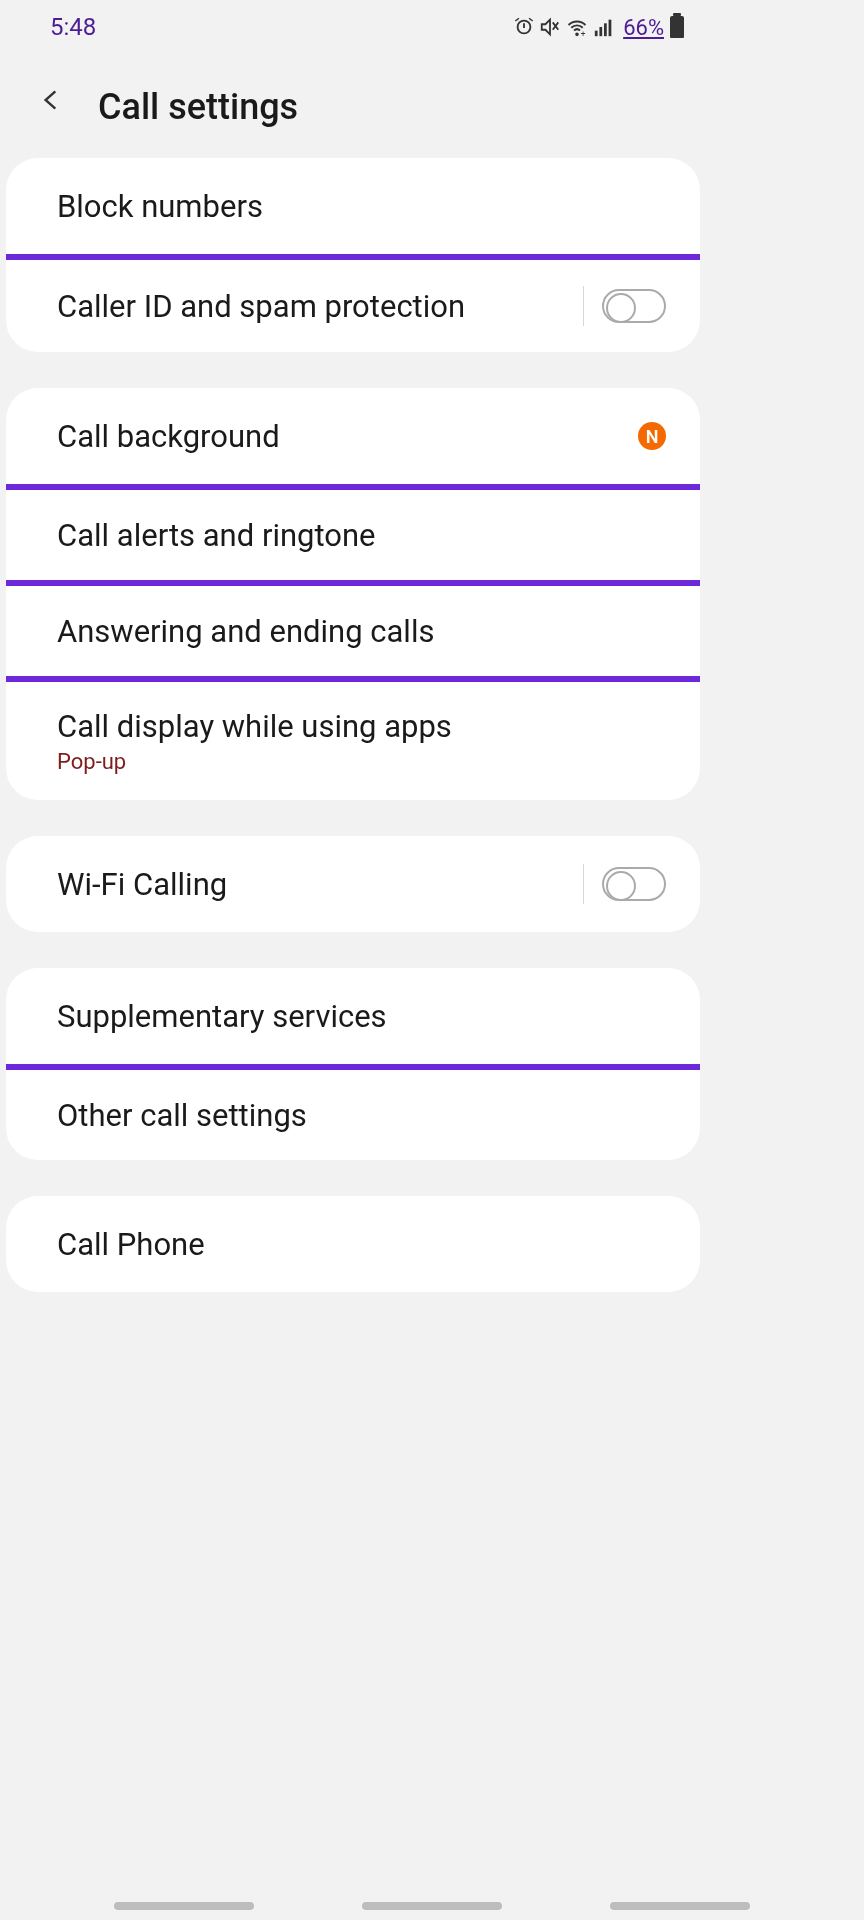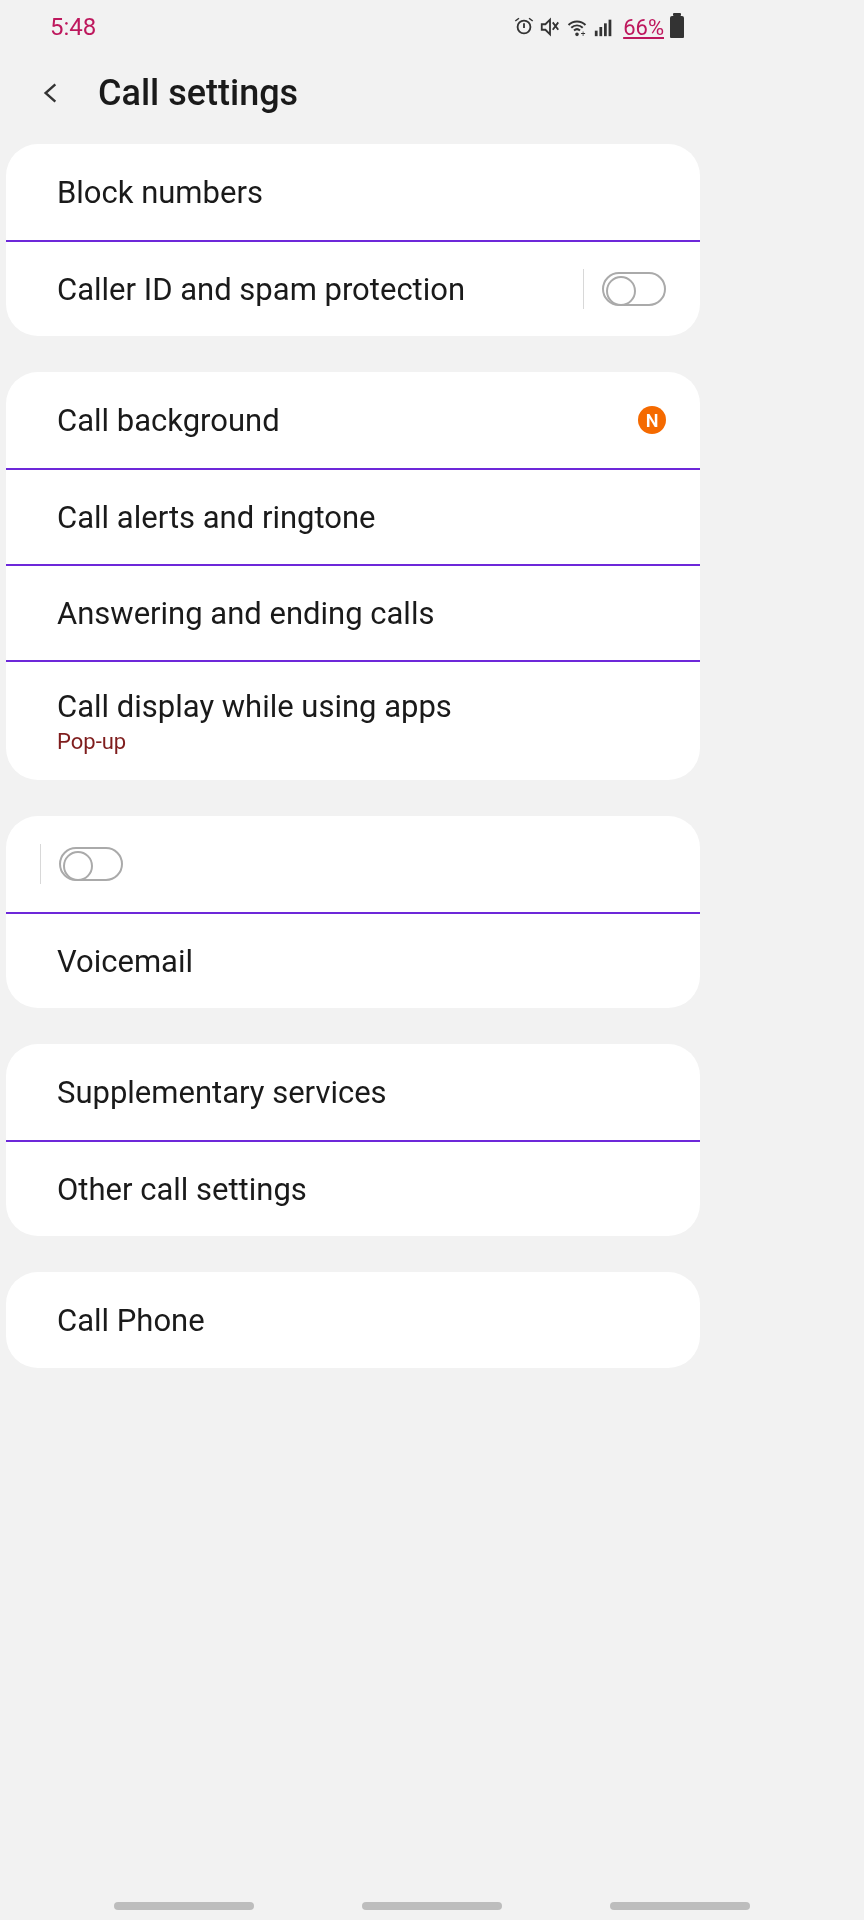--- a/index.html
+++ b/index.html
@@ -12,53 +12,53 @@
   }
 
   
   .status-bar {
     height: 54px;
     display: flex;
     align-items: center;
     justify-content: space-between;
     padding: 0 22px 0 50px;
     font-size: 24px;
-    color: #be185d;
+    color: #4c1d95;
   }
   .status-right { display: flex; align-items: center; gap: 6px; }
   .status-icons { display: flex; align-items: center; gap: 4px; }
   .battery-pct { font-size: 22px; margin-left: 2px; text-decoration: underline; }
   .battery-icon { display: inline-block; width: 14px; height: 22px; background: #333; border-radius: 2px 2px 1px 1px; position: relative; }
   .battery-icon::before { content:""; position:absolute; top:-3px; left:3px; width:8px; height:3px; background:#333; border-radius:1px; }
 
   
   .header {
     display: flex;
     align-items: center;
     padding: 18px 20px 30px 30px;
     gap: 26px;
   }
   .back-btn { width: 42px; height: 42px; display:flex; align-items:center; justify-content:center; }
-  .page-title { font-size: 36px; font-weight: 500; color: #1a1a1a; }
+  .page-title { font-size: 36px; font-weight: 500; color: #1a1a1a; margin-top: 14px; }
 
   
   .card {
     background: #fff;
     border-radius: 32px;
     margin: 0 6px 36px 6px;
     overflow: hidden;
   }
   .row {
     padding: 26px 34px;
     display: flex;
     align-items: center;
     justify-content: space-between;
     min-height: 96px;
   }
-  .row + .row { border-top: 2px solid #6d28d9; }
+  .row + .row { border-top: 6px solid #6d28d9; }
   .row-left { display:flex; flex-direction:column; gap:4px; flex:1;margin-left:17px; }
   .row-label { font-size: 31px; font-weight: 400; color: #1a1a1a; }
   .row-sub { font-size: 22px; color: #7f1d1d; font-weight: 400; }
 
   .row-right { display:flex; align-items:center; gap: 18px; }
   .sep { width: 1px; height: 40px; background: #d8d8d8; }
 
   
   .toggle {
     width: 64px; height: 34px;
@@ -173,30 +173,28 @@
   <div class="row">
     <div class="row-left">
       <span class="row-label">Call display while using apps</span>
       <span class="row-sub">Pop-up</span>
     </div>
   </div>
 </div>
 
 <div class="card">
   <div class="row">
+    <div class="row-left">
+        <span class="row-label">Wi-Fi Calling</span>
+      </div>
     <div class="row-right">
       <div class="sep"></div>
       <div class="toggle"></div>
     </div>
   </div>
-  <div class="row">
-    <div class="row-left">
-        <span class="row-label">Voicemail</span>
-      </div>
-  </div>
 </div>
 
 <div class="card">
   <div class="row">
     <div class="row-left">
         <span class="row-label">Supplementary services</span>
       </div>
   </div>
   <div class="row">
     <div class="row-left">

